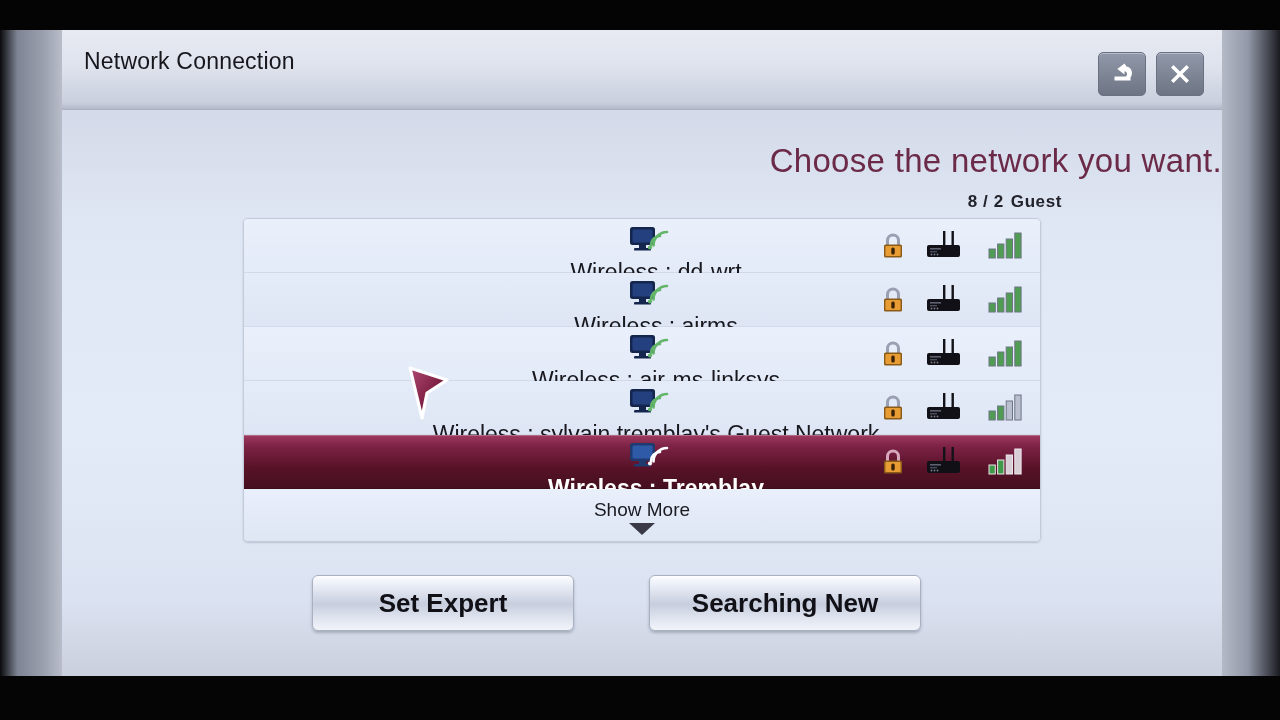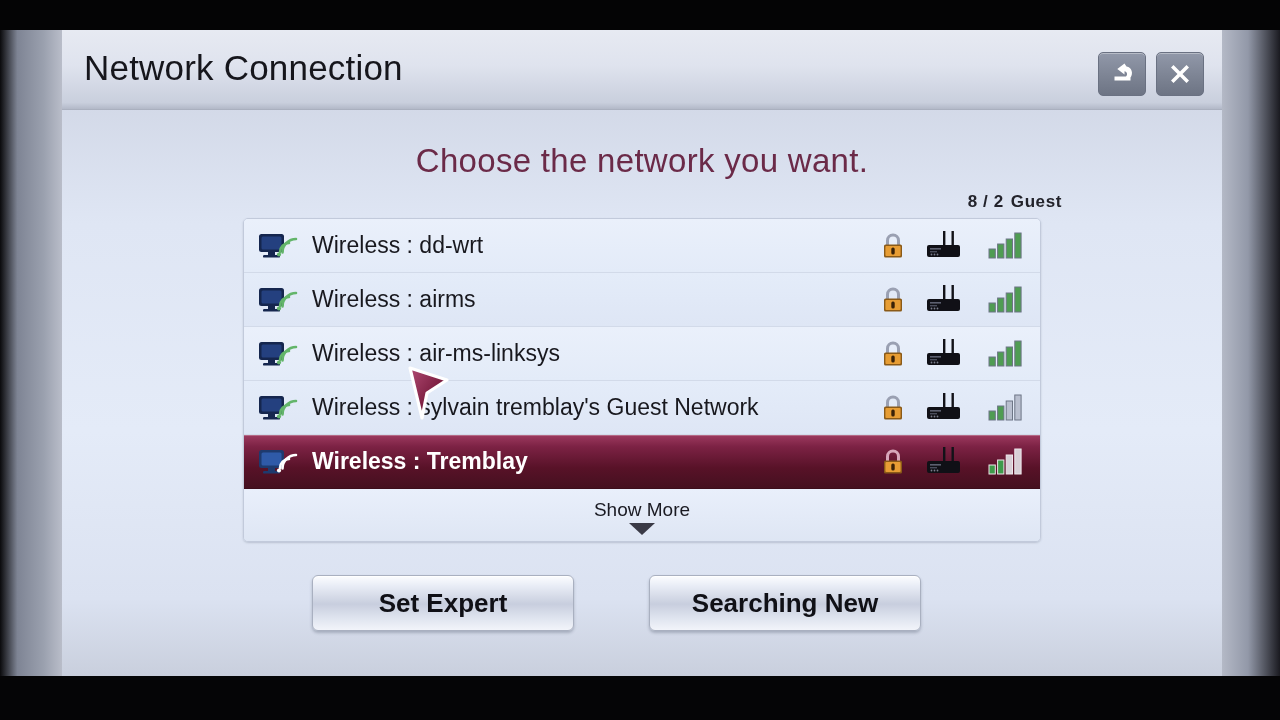--- a/index.html
+++ b/index.html
@@ -43,41 +43,41 @@
 
   
   #titlebar {
     position: relative;
     height: 80px;
     background: linear-gradient(to bottom, #e7eaf2 0%, #dfe3ee 45%, #c9cfdd 92%, #b3b9c8 100%);
     border-bottom: 1px solid #aab0bf;
   }
   #window-title {
     position: absolute; left: 22px; top: 18px;
-    font-size: 35px; font-weight: 400; color: #16161c;
+    font-size: 23px; font-weight: 400; color: #16161c;
     letter-spacing: .2px;
   }
   .tb-btn {
     position: absolute; top: 22px;
     width: 48px; height: 44px;
     border-radius: 5px;
     background: linear-gradient(to bottom, #9198a9 0%, #7d8494 55%, #6d7484 100%);
     border: 1px solid #6a7182;
     box-shadow: inset 0 1px 0 rgba(255,255,255,.35);
     display: flex; align-items: center; justify-content: center;
     cursor: pointer;
   }
   #back-btn { left: 1036px; }
   #close-btn { left: 1094px; }
   .tb-btn svg { display: block; }
 
   
   #heading {
     position: absolute; left: 0; top: 112px; width: 100%;
-    text-align: center;
+    text-align: right;
     font-size: 33px; color: #6b2a48; letter-spacing: .3px;
   }
 
   
   #page-indicator {
     position: absolute; right: 160px; top: 162px;
     font-size: 17px; font-weight: bold; color: #23232b;
     letter-spacing: .6px;
   }
   #page-indicator .pg-label { margin-left: 7px; }
@@ -92,20 +92,21 @@
     box-shadow: 0 1px 2px rgba(80,90,110,.25);
     overflow: hidden;
   }
   .net-row {
     position: relative;
     display: flex; align-items: center;
     height: 54px;
     padding: 0 0 0 14px;
     border-bottom: 1px solid #d2dae9;
     cursor: pointer;
+    flex-direction: column;
   }
   .net-row:nth-child(odd) { background: linear-gradient(to bottom, #eaf0fb, #e3ebf8); }
   .net-row:nth-child(even){ background: linear-gradient(to bottom, #e4ecf9, #dee6f5); }
   .net-row.selected {
     background: linear-gradient(to bottom, #9d3a5f 0%, #7c2244 22%, #581228 62%, #45101f 100%);
     border-bottom: 1px solid #3d0d1b;
     box-shadow: inset 0 1px 0 rgba(255,255,255,.25);
   }
   .row-label {
     font-size: 23px; color: #18181e; margin-left: 14px;

